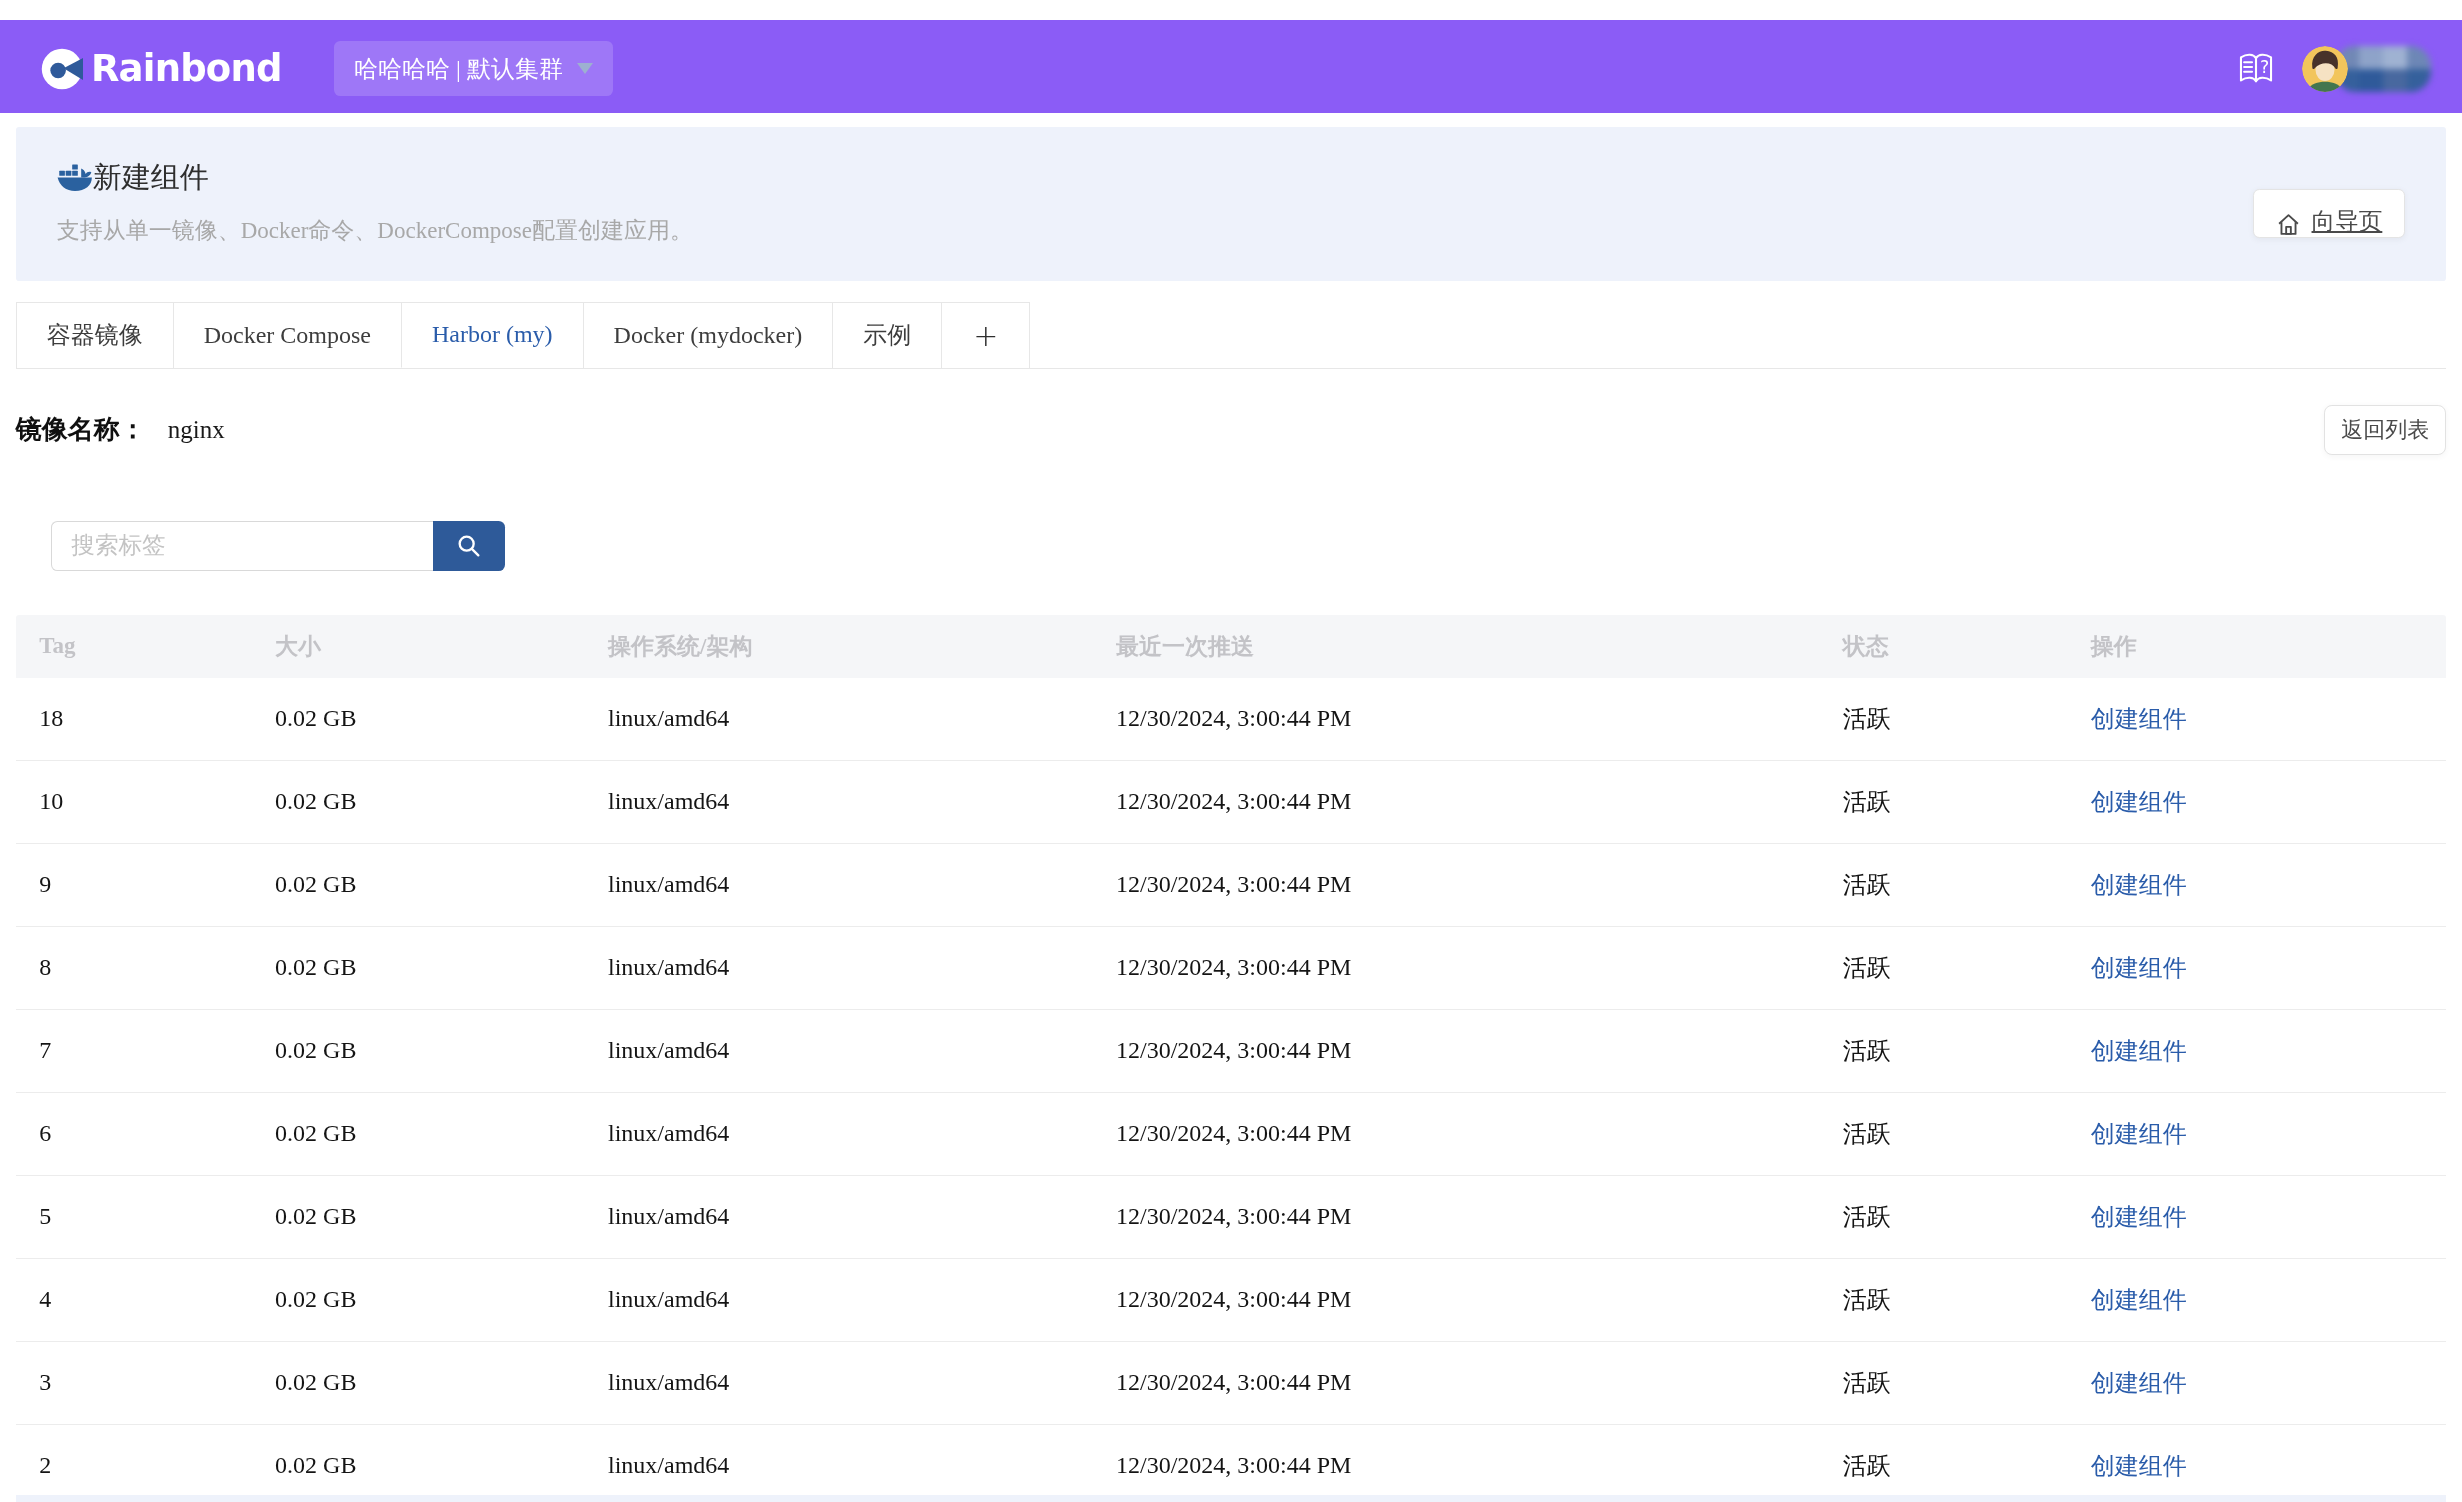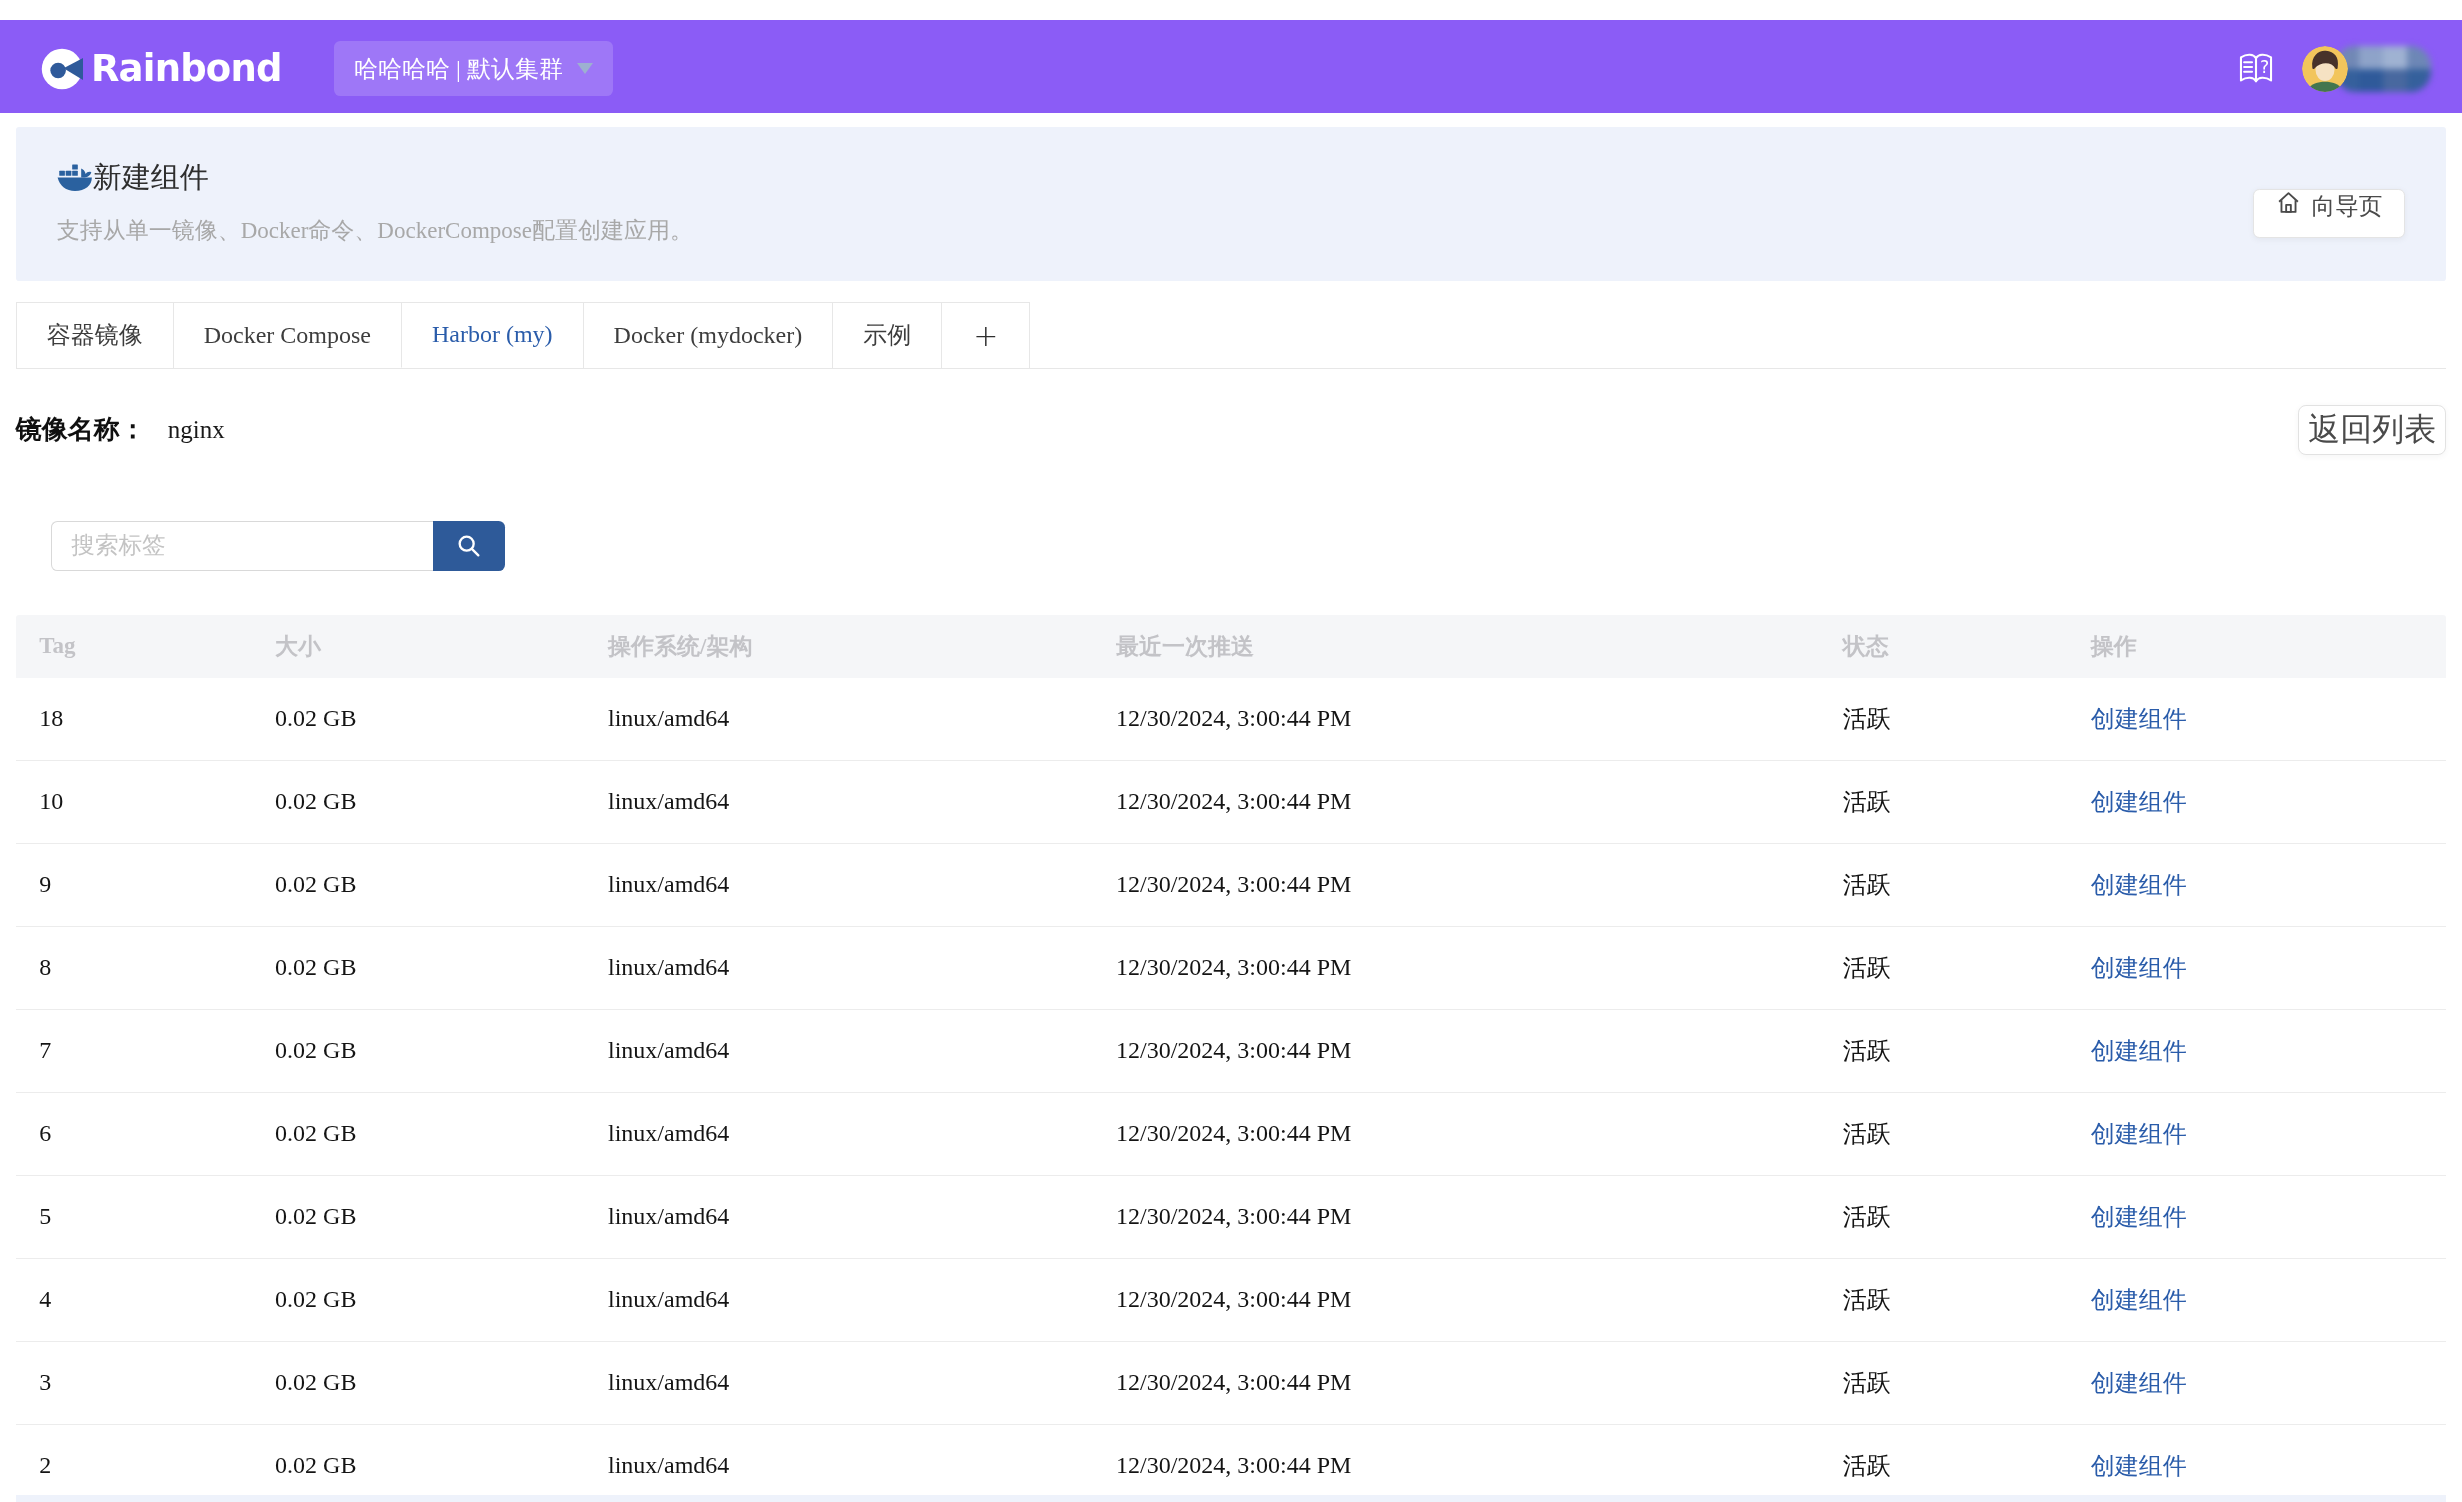--- a/index.html
+++ b/index.html
@@ -28,41 +28,41 @@
   .redacted div:nth-child(1){background:#7188b5} .redacted div:nth-child(2){background:#8ea3c9}
   .redacted div:nth-child(3){background:#9fb2d2} .redacted div:nth-child(4){background:#6d87b6}
   .redacted div:nth-child(5){background:#35609c} .redacted div:nth-child(6){background:#2f5a9a}
   .redacted div:nth-child(7){background:#48689f} .redacted div:nth-child(8){background:#35609c}
 
   
   .hero { margin: 14px 15.7px 0; background: #eef2fb; border-radius: 3.1px;
     padding: 31px 41px 35px; display: flex; justify-content: space-between; align-items: center; }
   .hero-title { display: flex; align-items: center; font-size: 29px; color: #2e2e2e; }
   .hero-sub { margin-top: 17.3px; font-size: 23px; color: #a8a8a8; }
-  .wizard-btn { display: flex; align-items: flex-start; gap: 11px; background: #fff;
+  .wizard-btn { display: flex; align-items: flex-end; gap: 11px; background: #fff;
     border: 0.8px solid #e4e4e4; border-radius: 6.3px; height: 49px; padding: 0 22px;
     font-size: 23.6px; color: #4a4a4a; font-family: inherit; cursor: pointer;
-    box-shadow: 0 1.6px 6.3px rgba(0,0,0,0.05); margin-top: 22px; }
+    box-shadow: 0 1.6px 6.3px rgba(0,0,0,0.05); margin-top: 22px; text-decoration: underline; }
 
   
   .tabbar { margin: 20.4px 15.7px 0; display: flex; border-bottom: 0.8px solid #e7e7e7; align-items: stretch; }
   .tab { height: 66px; display: flex; align-items: center; padding: 0 30px;
     border-top: 0.8px solid #e7e7e7; border-left: 0.8px solid #e7e7e7;
     font-size: 24px; color: #3d3d3d; cursor: pointer; background: #fff; }
   .tab:last-child { border-right: 0.8px solid #e7e7e7; }
   .tab.active { color: #2a5caa; margin-bottom: -0.8px; border-bottom: 0.8px solid #fff; }
   .tab.add-tab { padding: 0 31px; font-size: 30px; color: #2e2e2e;
     font-family: "DejaVu Sans", sans-serif; font-weight: 300; }
 
   
   .image-row { margin: 36px 15.7px 0; display: flex; justify-content: space-between; align-items: center; }
   .image-label { font-size: 26px; font-weight: bold; color: #101010; }
   .image-value { font-size: 25px; color: #1a1a1a; margin-left: 19px; }
-  .back-btn { height: 50px; padding: 0 9px; background: #fff; border: 0.8px solid #e2e2e2;
-    border-radius: 7.9px; font-size: 32px; color: #4a4a4a; font-family: inherit;
+  .back-btn { height: 50px; padding: 0 16px; background: #fff; border: 0.8px solid #e2e2e2;
+    border-radius: 7.9px; font-size: 22px; color: #4a4a4a; font-family: inherit;
     box-shadow: 0 1.6px 6.3px rgba(0,0,0,0.04); cursor: pointer; }
 
   
   .search-row { margin: 66px 0 0 17.3px; display: flex; align-items: stretch; padding-left: 34px; }
   .search-input { width: 382px; height: 50px; border: 0.8px solid #d9d9d9; border-right: none;
     border-radius: 6.3px 0 0 6.3px; padding: 0 19px; font-size: 23.6px; color: #333;
     font-family: inherit; outline: none; }
   .search-input::placeholder { color: #c3c3c3; }
   .search-btn { width: 72px; height: 50px; background: #2e5a99; border: none;
     border-radius: 0 6.3px 6.3px 0; display: flex; align-items: center; justify-content: center;

